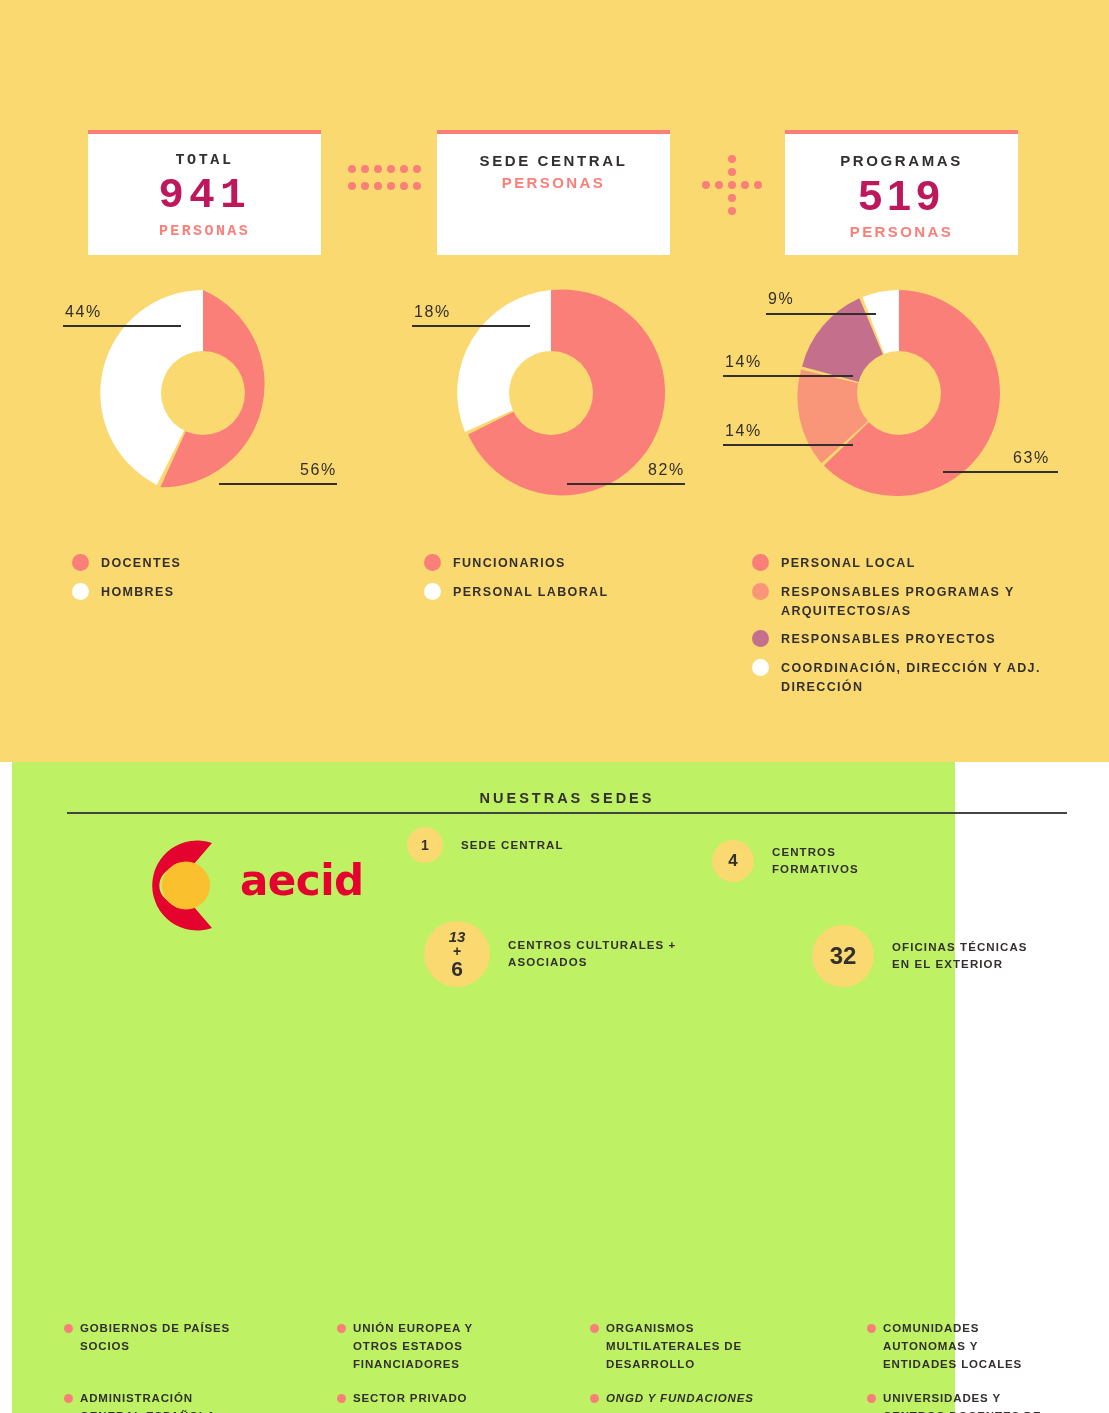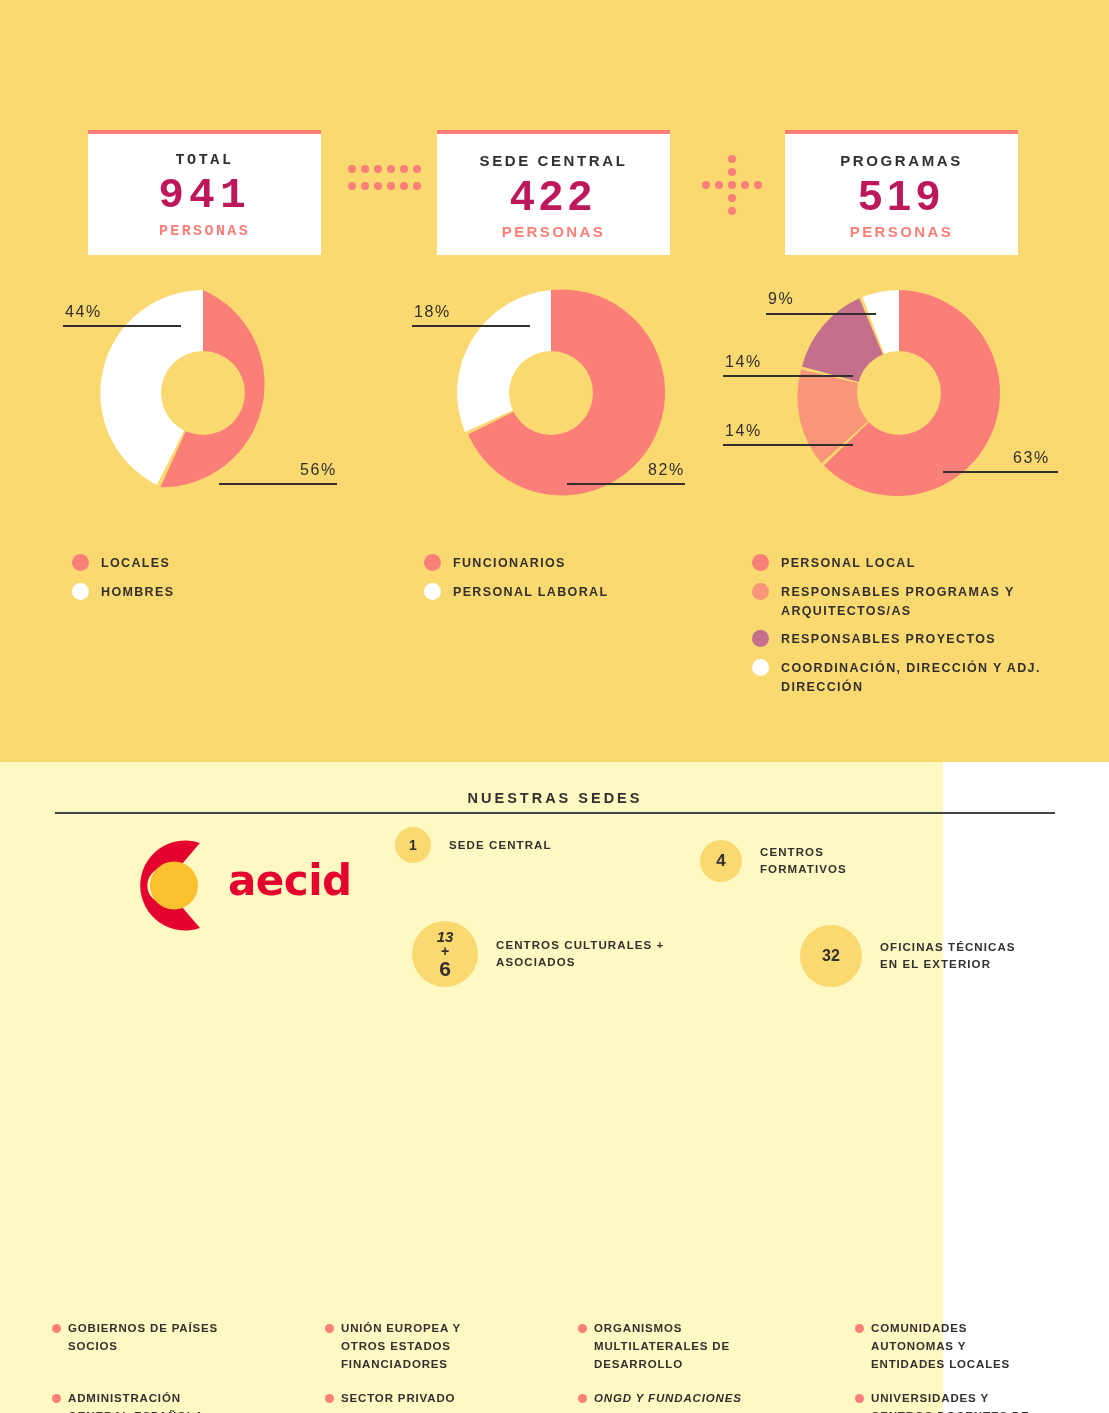--- a/index.html
+++ b/index.html
@@ -62,22 +62,22 @@
     width:17px; height:17px; border-radius:50%;
     flex:0 0 17px; margin-right:12px; margin-top:1px;
   }
   .legend-text {
     font-size:12.5px; font-weight:bold; letter-spacing:1.35px;
     color:#332f2e; line-height:1.5; padding-top:1px;
   }
 
   
   #white-panel {
-    position:absolute; left:0; top:762px; width:943px; height:651px;
-    background:#fef9c3;
+    position:absolute; left:12px; top:762px; width:943px; height:651px;
+    background:#bef264;
   }
   .section-head { position:absolute; }
   .section-title {
     font-size:14.5px; font-weight:bold; letter-spacing:3px;
     color:#332f2e; text-align:center;
   }
   .section-rule {
     height:2px; background:#444; margin-top:6px;
   }
 
@@ -119,21 +119,20 @@
 <div id="yellow-panel">
 
   <div class="stat-card" style="left:88px; top:130px; width:233px; height:125px;font-family:Liberation Mono, monospace;">
     <div class="stat-title">TOTAL</div>
     <div class="stat-number">941</div>
     <div class="stat-sub">PERSONAS</div>
   </div>
 
   <div class="stat-card" style="left:437px; top:130px; width:233px; height:125px;">
     <div class="stat-title">SEDE CENTRAL</div>
-    <div class="stat-number">422</div>
     <div class="stat-sub">PERSONAS</div>
   </div>
 
   <div class="stat-card" style="left:785px; top:130px; width:233px; height:125px;">
     <div class="stat-title">PROGRAMAS</div>
     <div class="stat-number">519</div>
     <div class="stat-sub">PERSONAS</div>
   </div>
 
   <div class="dot-sep" style="left:348px; top:165px; width:70px; height:35px;">
@@ -212,21 +211,21 @@
 
   <div class="leader" style="left:723px; top:444px; width:130px;"></div>
   <div class="pct-label" style="left:725px; top:422px;">14%</div>
 
   <div class="leader" style="left:943px; top:471px; width:115px;"></div>
   <div class="pct-label" style="left:1013px; top:449px;">63%</div>
 
   <div class="legend" style="left:72px; top:553px; width:300px;">
     <div class="legend-row">
       <span class="legend-dot" style="background:#FA7F79;"></span>
-      <span class="legend-text">LOCALES</span>
+      <span class="legend-text">DOCENTES</span>
     </div>
     <div class="legend-row">
       <span class="legend-dot" style="background:#FFFFFF;"></span>
       <span class="legend-text">HOMBRES</span>
     </div>
   </div>
 
   <div class="legend" style="left:424px; top:553px; width:300px;">
     <div class="legend-row">
       <span class="legend-dot" style="background:#FA7F79;"></span>
@@ -293,21 +292,21 @@
     <div class="sede-circle" style="width:66px; height:66px; line-height:1;">
       <span style="font-size:15px;font-style:italic;">13</span>
       <span style="font-size:14px;">+</span>
       <span style="font-size:21px;">6</span>
     </div>
     <div class="sede-label" style="white-space:pre-line;">CENTROS CULTURALES +
 ASOCIADOS</div>
   </div>
 
   <div class="sede-item" style="left: 800px; top: 163px; width: 290px;">
-    <div class="sede-circle" style="width:62px; height:62px; font-size:16px;">
+    <div class="sede-circle" style="width:62px; height:62px; font-size:24px;">
       <span>32</span>
     </div>
     <div class="sede-label" style="white-space:pre-line;">OFICINAS TÉCNICAS
 EN EL EXTERIOR</div>
   </div>
 
   <div class="partner" style="left: 52px; top: 558px; width: 230px;">
     <span class="partner-dot"></span>
     <span class="partner-text" style="white-space:pre-line;">GOBIERNOS DE PAÍSES
 SOCIOS</span>

